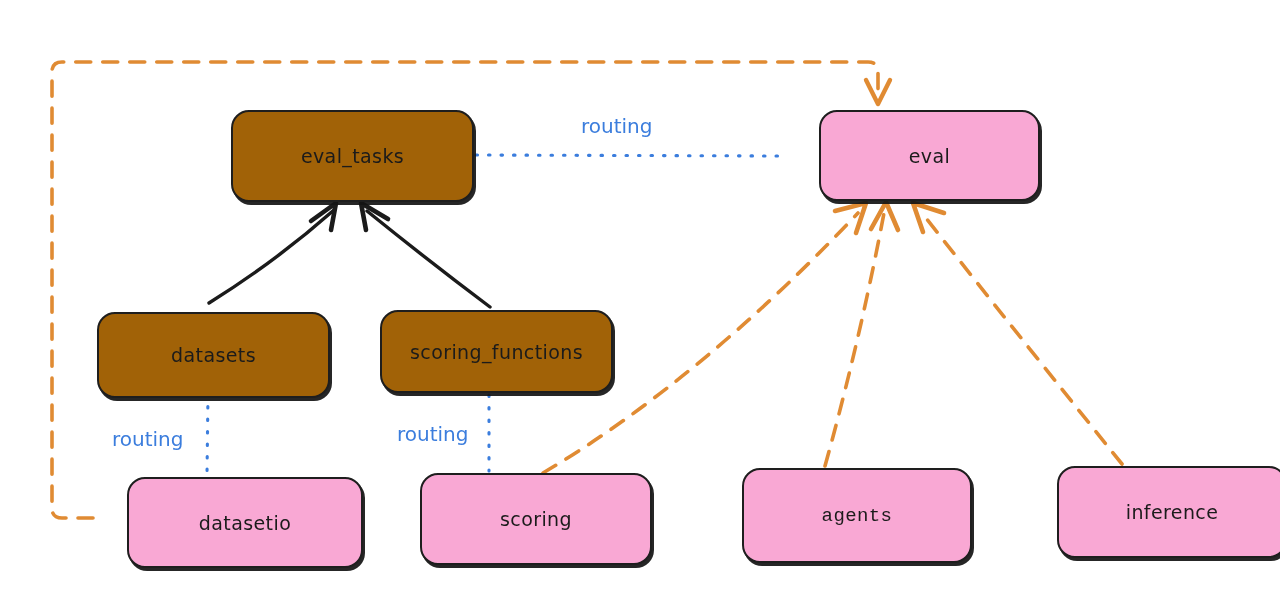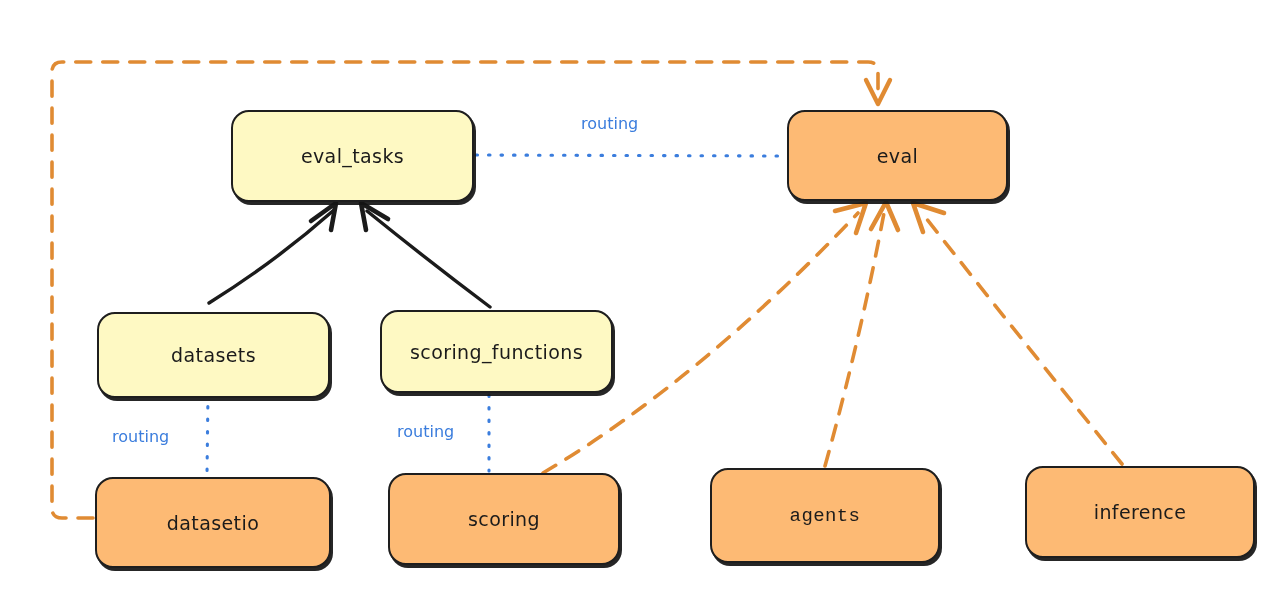--- a/index.html
+++ b/index.html
@@ -31,30 +31,30 @@
     border-radius: 18px;
     display: flex;
     align-items: center;
     justify-content: center;
     font-family: "DejaVu Sans", sans-serif;
     font-size: 19px;
     color: #1b1b1b;
     letter-spacing: 0.4px;
     box-shadow: 2px 3px 0 rgba(20,20,20,0.92);
   }
-  .node.blue  { background: #fef9c3; }
-  .node.green { background: #fdba74; }
+  .node.blue  { background: #a16207; }
+  .node.green { background: #f9a8d4; margin-left: 32px; }
   .node-label {
     pointer-events: none;
     white-space: nowrap;
   }
   .edge-label {
     position: absolute;
     font-family: "DejaVu Sans", sans-serif;
-    font-size: 16px;
+    font-size: 20px;
     color: #3b7ddd;
     white-space: nowrap;
   }
 </style>
 </head>
 <body>
 
 <div id="canvas">
 
   <svg id="edges" viewBox="0 0 1280 596">

